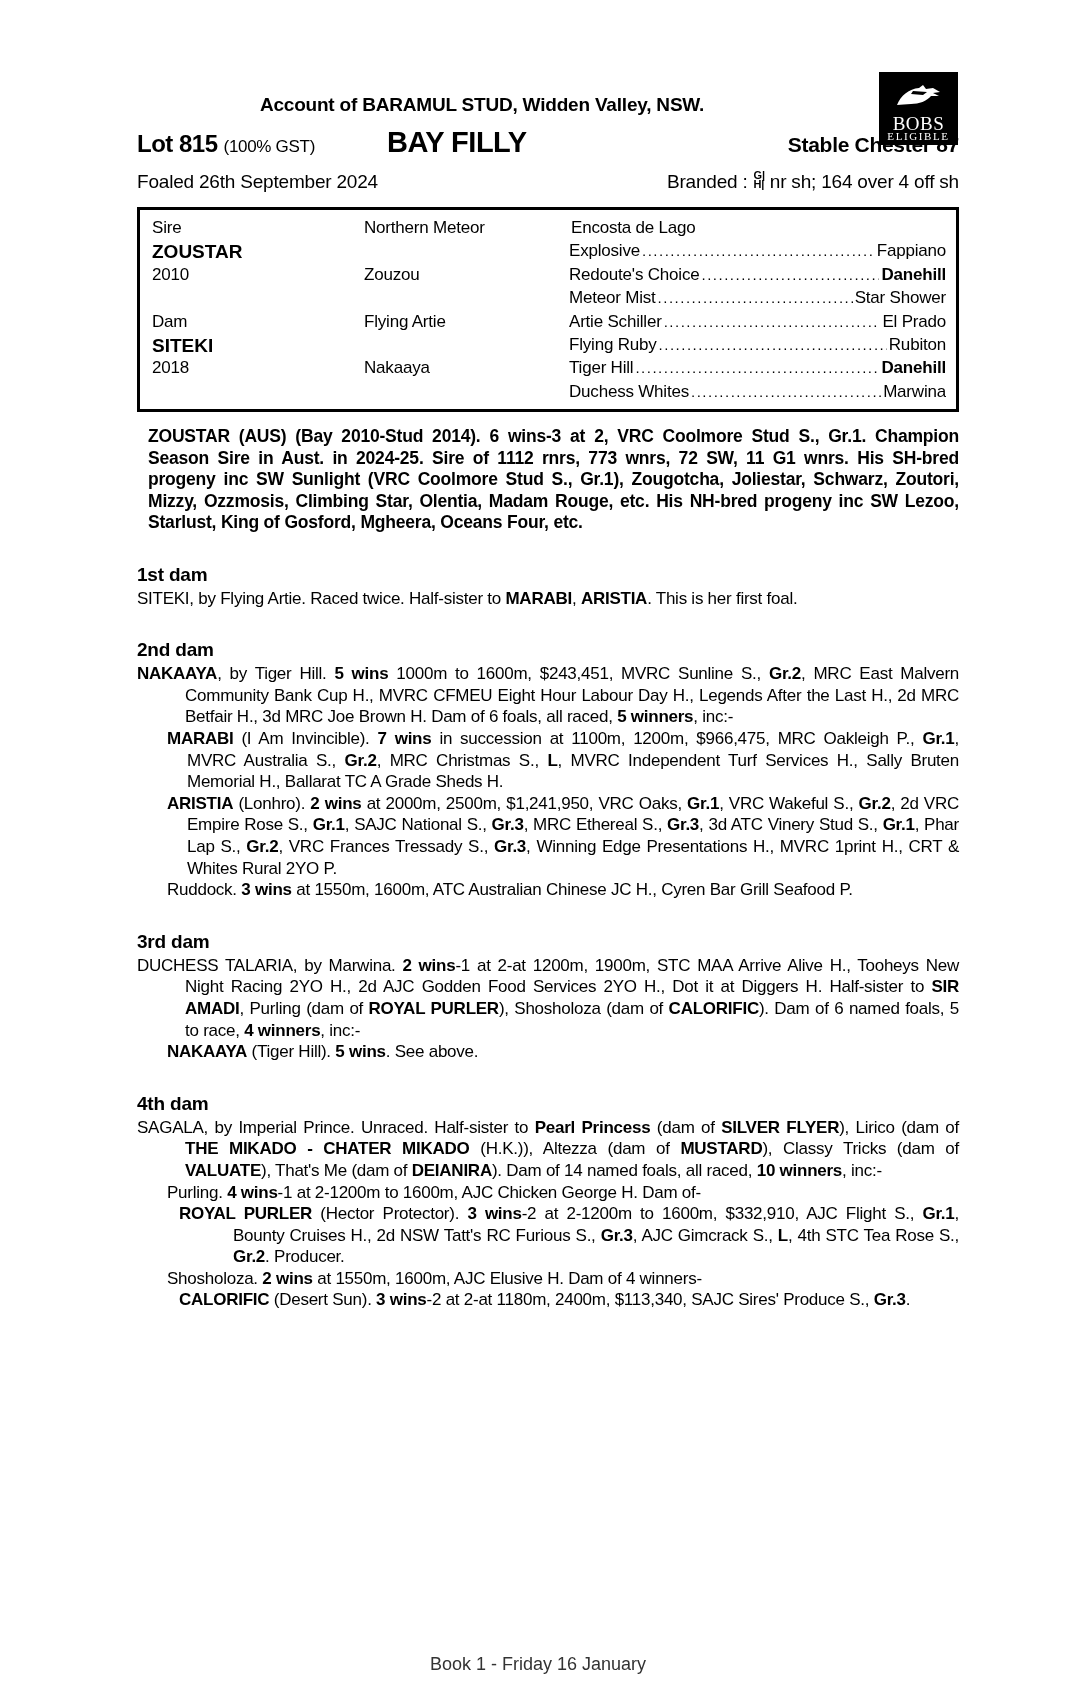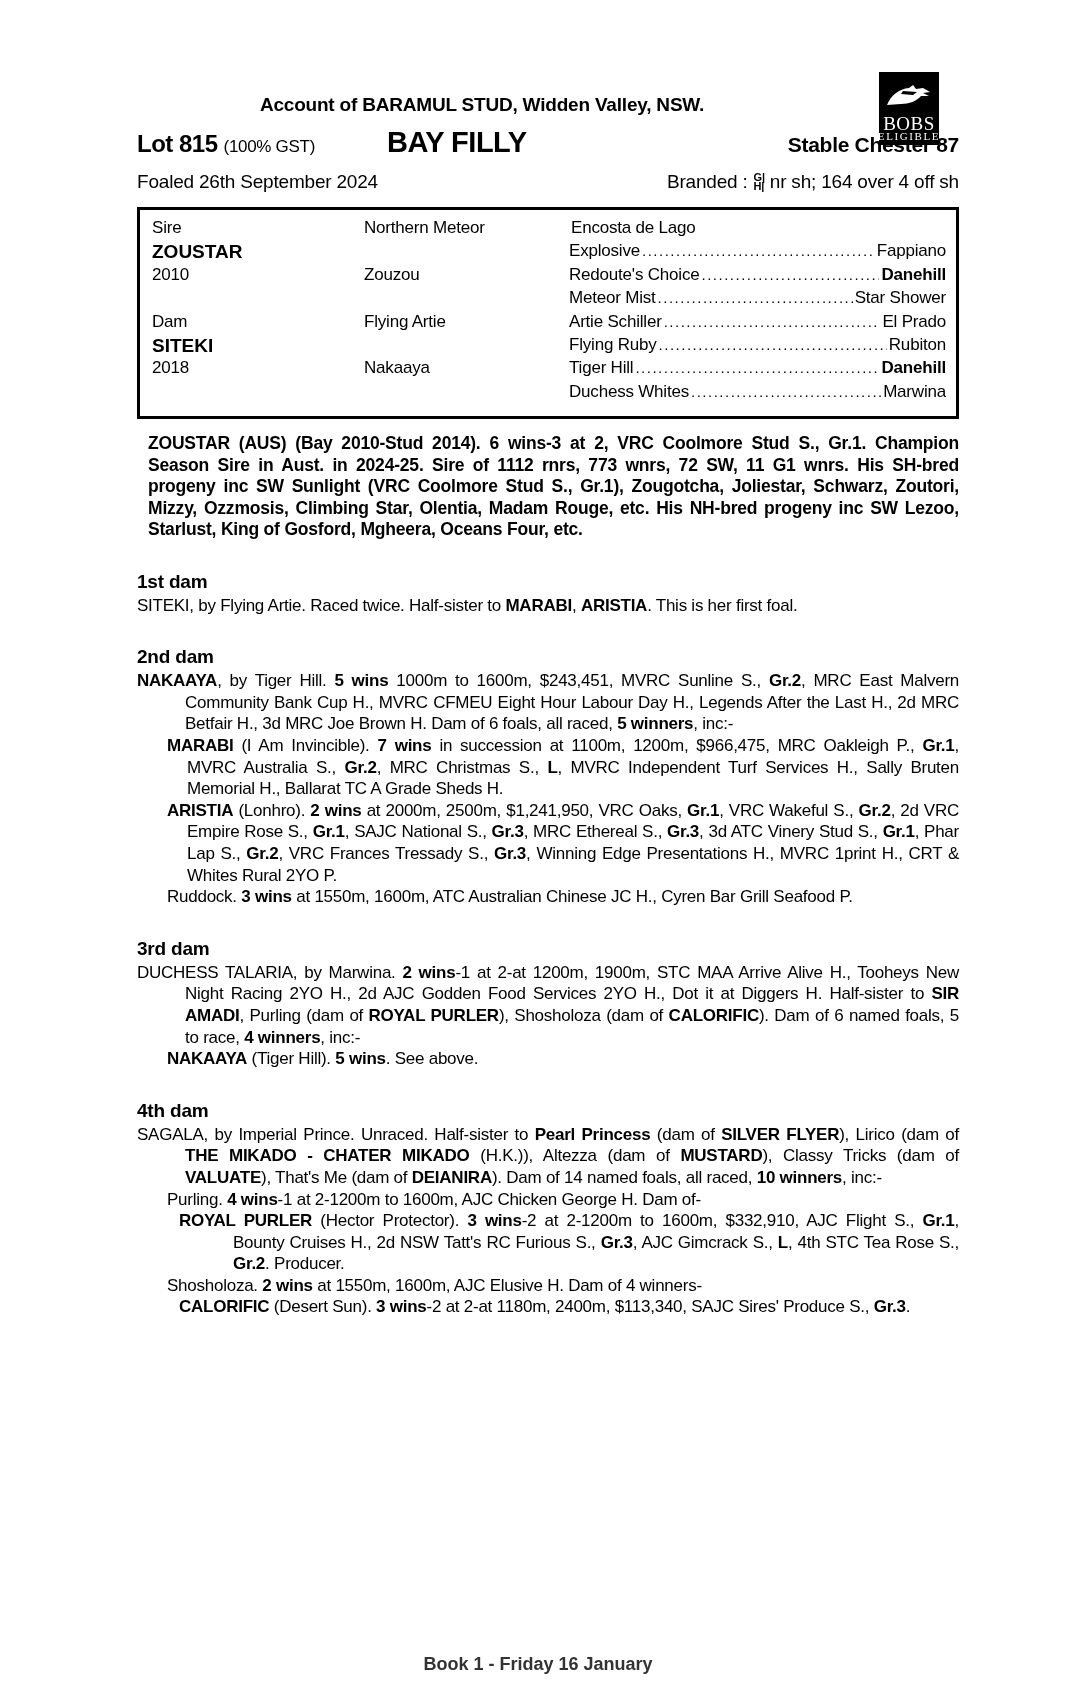--- a/index.html
+++ b/index.html
@@ -3,58 +3,58 @@
 <meta charset="utf-8">
 <style>
   html,body{margin:0;padding:0;background:#fff;}
   body{font-family:"Liberation Sans","DejaVu Sans",sans-serif;color:#000;}
   .page{position:relative;width:1092px;height:1693px;background:#fff;overflow:hidden;}
   .content{position:absolute;left:137px;top:60px;width:822px;}
   .b{font-weight:bold;}
 
   
   .account-line{width:690px;text-align:center;font-weight:bold;font-size:19px;margin-top:34px;letter-spacing:-0.2px;}
-  .bobs-logo{position:absolute;left:742px;top:12px;width:60px;height:73px;background:#000;color:#fff;
+  .bobs-logo{position:absolute;left:742px;top:12px;width:79px;height:73px;background:#000;color:#fff;
     display:flex;flex-direction:column;align-items:center;justify-content:flex-end;padding-bottom:4px;box-sizing:border-box;}
   .bobs-word{font-family:"Liberation Serif","DejaVu Serif",serif;font-size:19px;line-height:17px;letter-spacing:0.5px;}
   .bobs-sub{font-family:Liberation Serif, serif;font-size:11px;letter-spacing:1.6px;line-height:9px;}
   .horse{margin-bottom:2px;}
 
   .lot-line{display:flex;align-items:baseline;margin-top:10px;letter-spacing:-0.3px;}
   .lot-num{font-weight:bold;font-size:24px;letter-spacing:-0.5px;}
   .gst{font-size:17px;margin-left:6px;}
   .sex-title{font-weight:bold;font-size:29px;margin-left:72px;letter-spacing:-0.5px;}
   .stable{font-weight:bold;font-size:21px;margin-left:auto;letter-spacing:-0.3px;}
 
   .foal-line{display:flex;align-items:flex-end;margin-top:12px;font-size:19px;letter-spacing:-0.2px;}
-  .branded{margin-left:auto;display:flex;align-items:center;}
+  .branded{margin-left:auto;display:flex;align-items:flex-start;}
   .brandmark{display:inline-block;font-weight:bold;font-size:11px;line-height:9px;margin:0 5px 1px 6px;text-align:left;}
 
   
-  .ped-table{border:3px solid #000;margin-top:14px;padding:8px 10px 11px 12px;
+  .ped-table{border:3px solid #000;margin-top:14px;padding:8px 10px 4px 12px;
     display:grid;grid-template-columns:212px 205px 1fr;grid-auto-rows:23.4px;font-size:17px;letter-spacing:-0.2px;}
   .ped-cell{white-space:nowrap;overflow:hidden;}
   .ped-name{font-weight:bold;font-size:19px;letter-spacing:0;}
   .g3row{display:flex;align-items:baseline;}
   .leader{flex:1;overflow:hidden;white-space:nowrap;margin:0 2px;}
   .leader::after{content:"......................................................................................";letter-spacing:1.5px;font-size:15px;}
 
   
   .sire-summary{margin-top:14px;font-weight:bold;font-size:17.5px;line-height:21.5px;text-align:justify;
     padding-left:11px;letter-spacing:-0.2px;}
 
   
   .section{margin-top:30px;}
   .sec-head{font-weight:bold;font-size:19px;margin-bottom:2px;letter-spacing:-0.2px;}
   .para{font-size:17px;line-height:21.6px;text-align:justify;letter-spacing:-0.25px;}
   .p-dam{padding-left:48px;text-indent:-48px;}
   .p-prog1{padding-left:50px;text-indent:-20px;}
   .p-prog2{padding-left:96px;text-indent:-54px;}
 
-  .footer{position:absolute;left:0;right:16px;bottom:18px;text-align:center;font-weight:bold;font-size:18px;color:#333;}
+  .footer{position:absolute;left:0;right:16px;bottom:18px;text-align:center;font-weight:normal;font-size:18px;color:#333;}
 </style>
 </head>
 <body>
 
 <div class="page">
   <div class="content">
 
     <div class="bobs-logo">
       <span class="horse">
         <svg width="52" height="26" viewBox="0 0 52 26">

